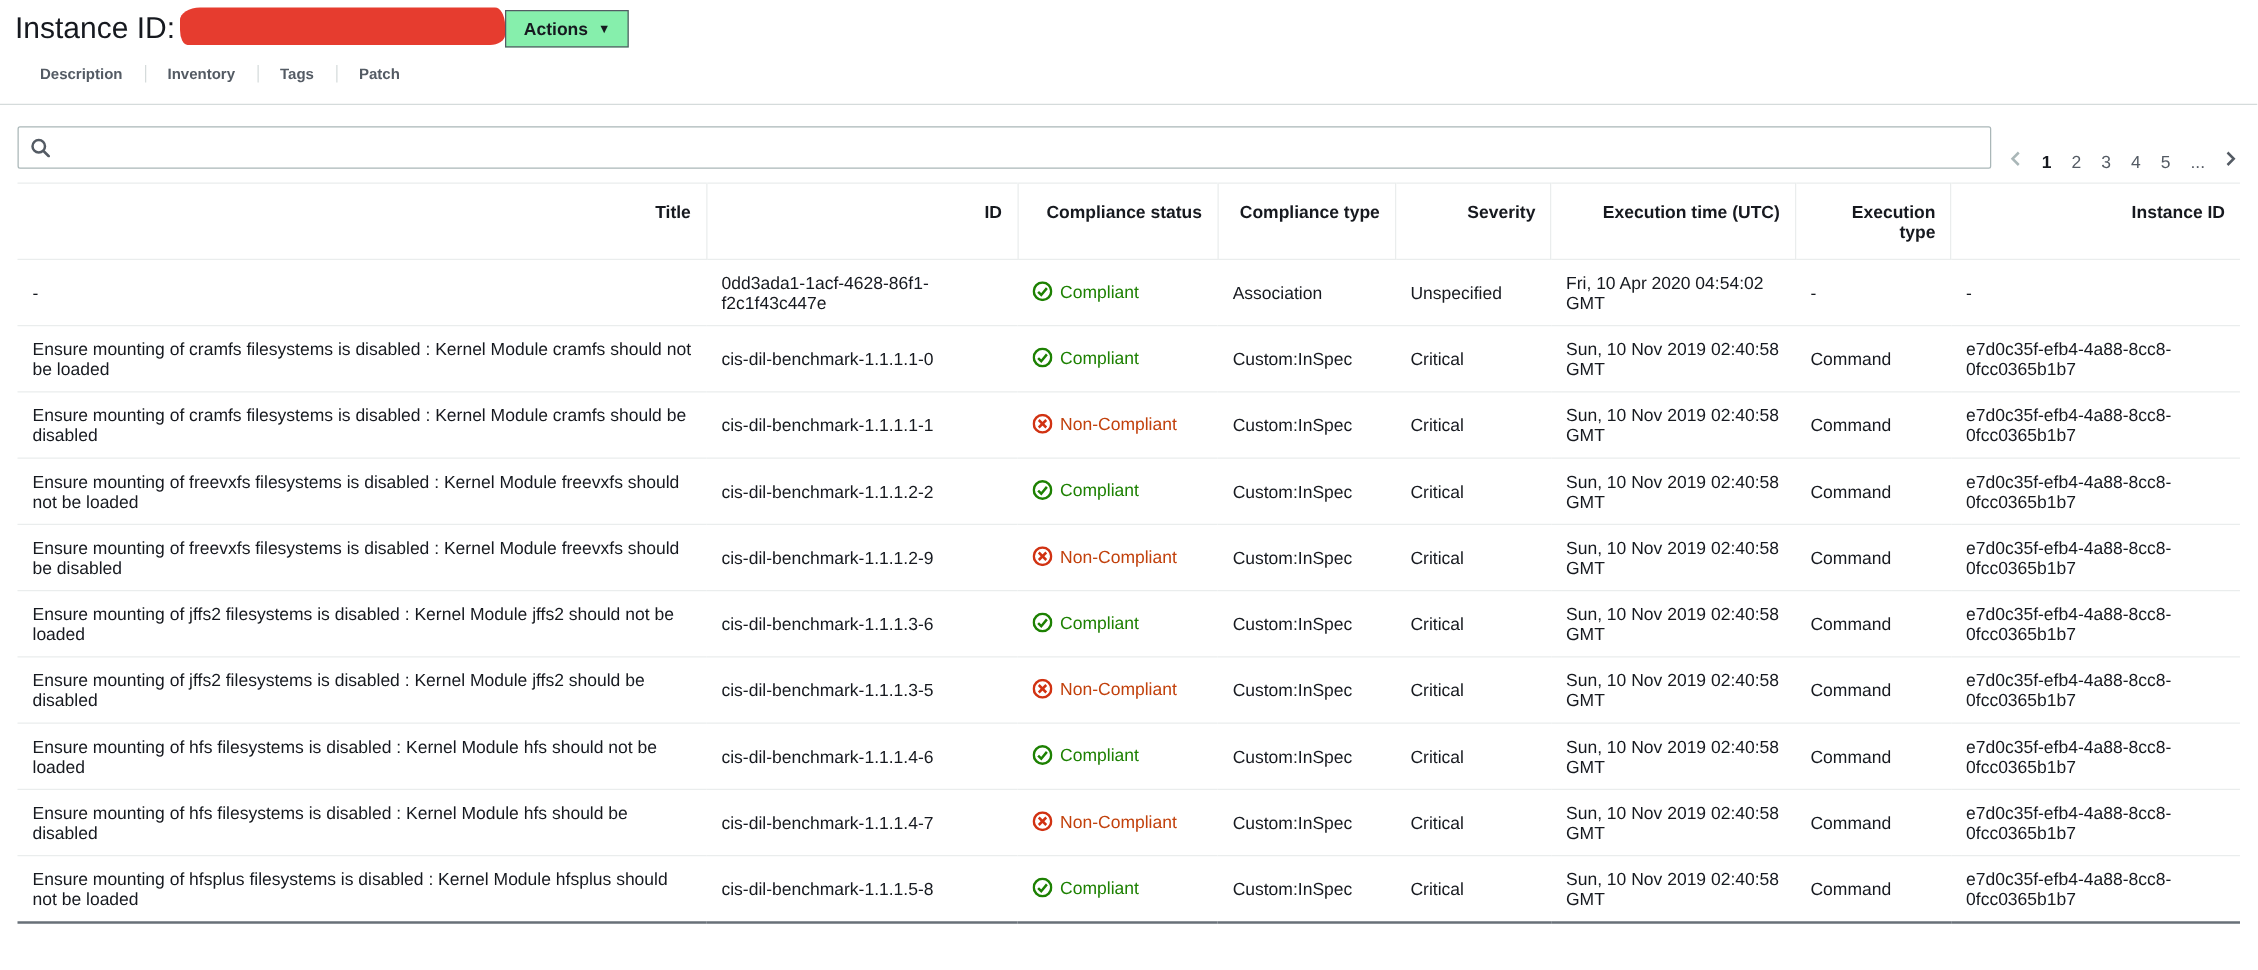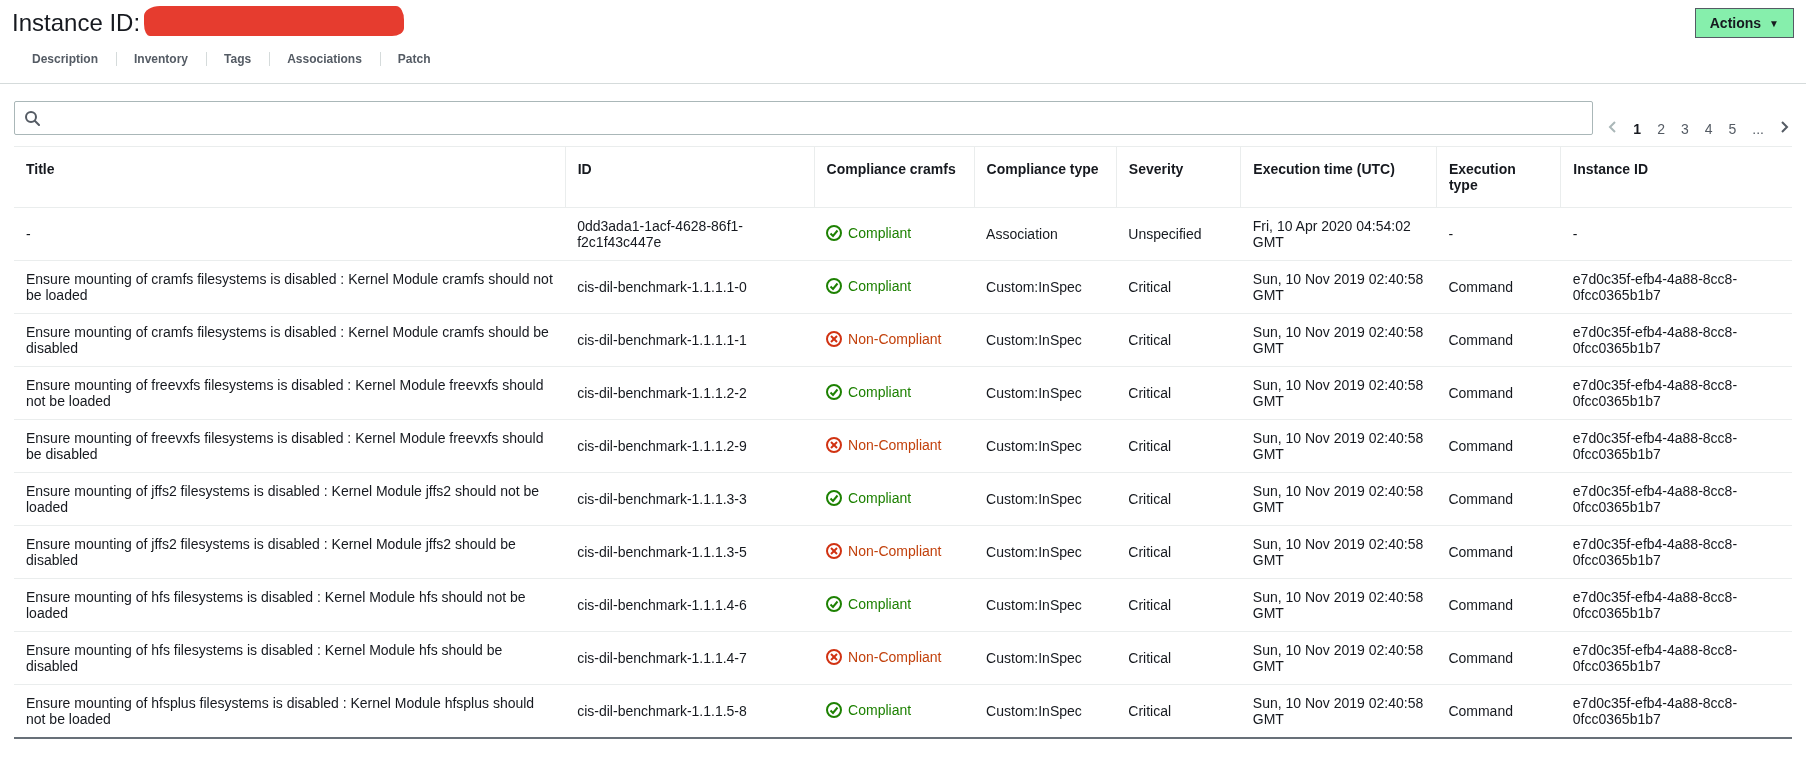--- a/index.html
+++ b/index.html
@@ -5,21 +5,20 @@
   * { box-sizing: border-box; }
   body {
     margin: 0;
     font-family: "Amazon Ember", "Helvetica Neue", Arial, sans-serif;
     font-size: 14px;
     color: #16191f;
     background: #fff;
   }
   .header-row {
     display: flex;
-    justify-content: space-between;
     align-items: center;
     padding: 8px 12px 0 12px;
   }
   .page-title {
     font-size: 24px;
     font-weight: 400;
     display: flex;
     align-items: center;
     gap: 4px;
   }
@@ -128,21 +127,21 @@
   .table-wrap {
     padding: 0 14px 14px 14px;
   }
   table {
     width: 100%;
     border-collapse: collapse;
     border-top: 1px solid #eaeded;
     border-bottom: 2px solid #687078;
   }
   thead th {
-    text-align: left;
+    text-align: right;
     font-weight: 700;
     font-size: 14px;
     padding: 14px 12px;
     border-bottom: 1px solid #eaeded;
     color: #16191f;
     vertical-align: top;
     border-right: 1px solid #eaeded;
     background: #fff;
   }
   thead th:last-child { border-right: none; }
@@ -184,21 +183,20 @@
   <button class="actions-btn">
     <span>Actions</span>
     <span class="caret">▼</span>
   </button>
 </div>
 
 <div class="tabs" id="tabs">
     <div class="tab">Description</div>
     <div class="tab">Inventory</div>
     <div class="tab">Tags</div>
-    <div class="tab">Associations</div>
     <div class="tab">Patch</div>
   </div>
 
 <div class="toolbar">
   <div class="search-wrap">
     <svg class="search-icon-svg" viewBox="0 0 16 16" fill="none" stroke-width="2" stroke-linecap="round">
       <circle cx="7" cy="7" r="5"></circle>
       <line x1="11" y1="11" x2="15" y2="15"></line>
     </svg>
     <input type="text" class="search-input" placeholder="" style="">
@@ -217,21 +215,21 @@
     </span>
   </div>
 </div>
 
 <div class="table-wrap">
   <table>
     <thead>
       <tr>
         <th class="col-title">Title</th>
         <th class="col-id">ID</th>
-        <th class="col-status">Compliance cramfs</th>
+        <th class="col-status">Compliance status</th>
         <th class="col-type">Compliance type</th>
         <th class="col-sev">Severity</th>
         <th class="col-exectime">Execution time (UTC)</th>
         <th class="col-exectype">Execution type</th>
         <th class="col-execid">Instance ID</th>
       </tr>
     </thead>
     <tbody id="tbody">
         <tr>
           <td class="wrap">-</td>
@@ -310,21 +308,21 @@
               <span>Non-Compliant</span>
             </span></td>
           <td>Custom:InSpec</td>
           <td>Critical</td>
           <td class="wrap">Sun, 10 Nov 2019 02:40:58 GMT</td>
           <td>Command</td>
           <td class="wrap">e7d0c35f-efb4-4a88-8cc8-0fcc0365b1b7</td>
         </tr>
         <tr>
           <td class="wrap">Ensure mounting of jffs2 filesystems is disabled : Kernel Module jffs2 should not be loaded</td>
-          <td class="wrap">cis-dil-benchmark-1.1.1.3-3</td>
+          <td class="wrap">cis-dil-benchmark-1.1.1.3-6</td>
           <td><span class="status compliant">
               <svg viewBox="0 0 16 16" fill="none" stroke="#1d8102" stroke-width="2">
                 <circle cx="8" cy="8" r="7"></circle>
                 <polyline points="4.5,8.5 7,11 11.5,5.5"></polyline>
               </svg>
               <span>Compliant</span>
             </span></td>
           <td>Custom:InSpec</td>
           <td>Critical</td>
           <td class="wrap">Sun, 10 Nov 2019 02:40:58 GMT</td>

